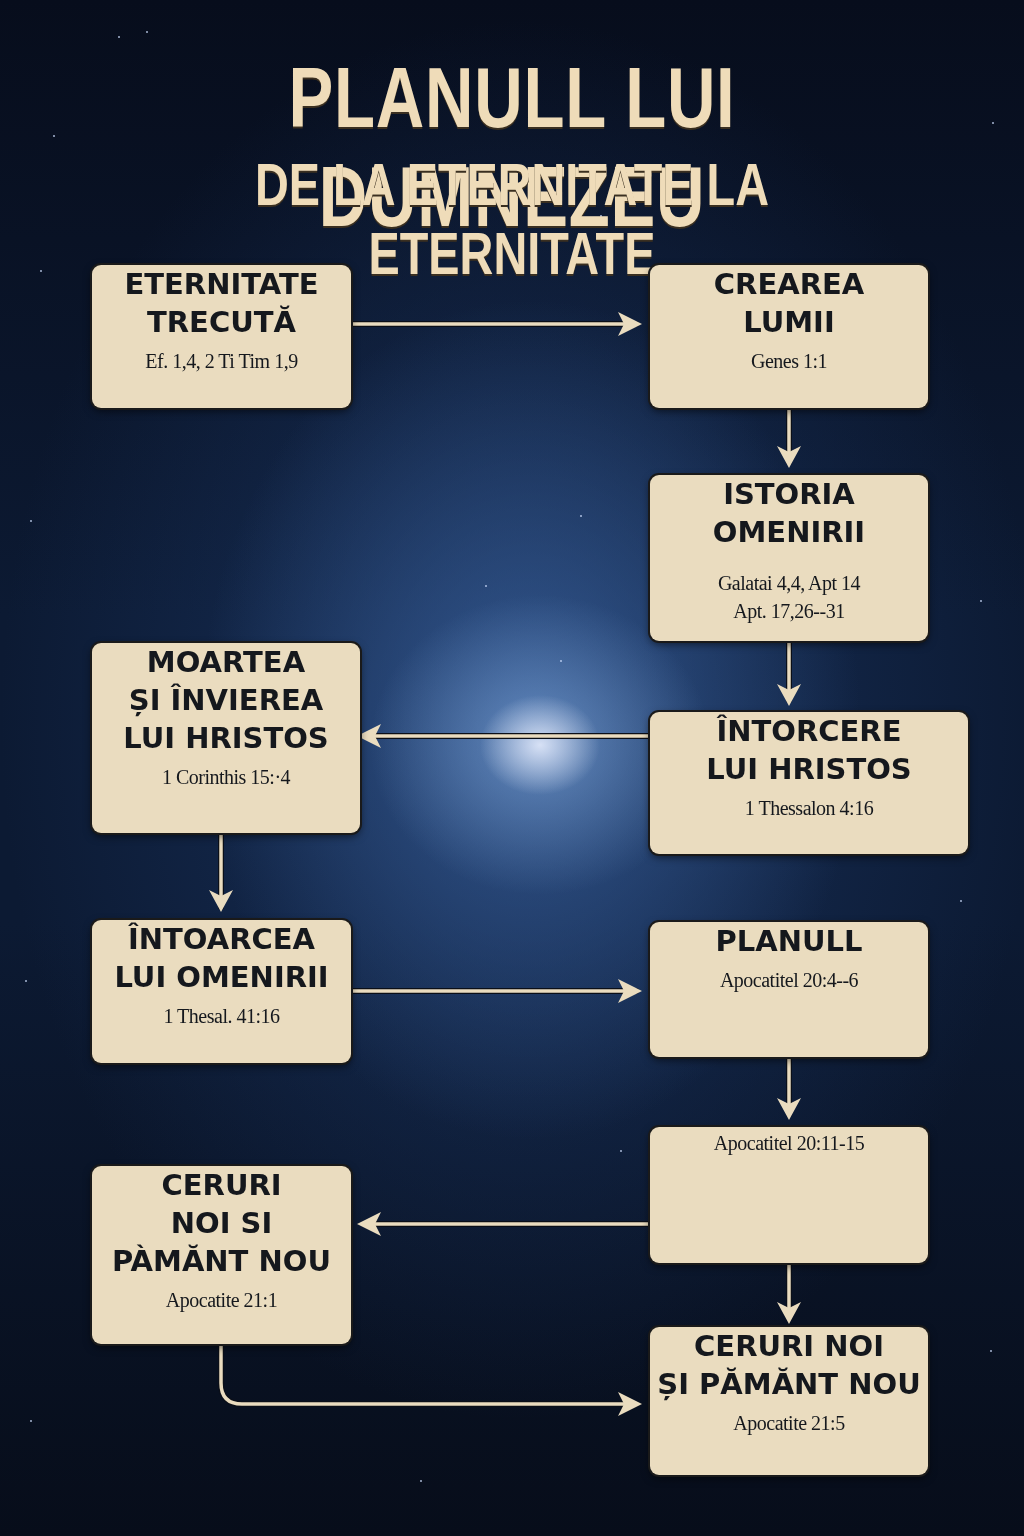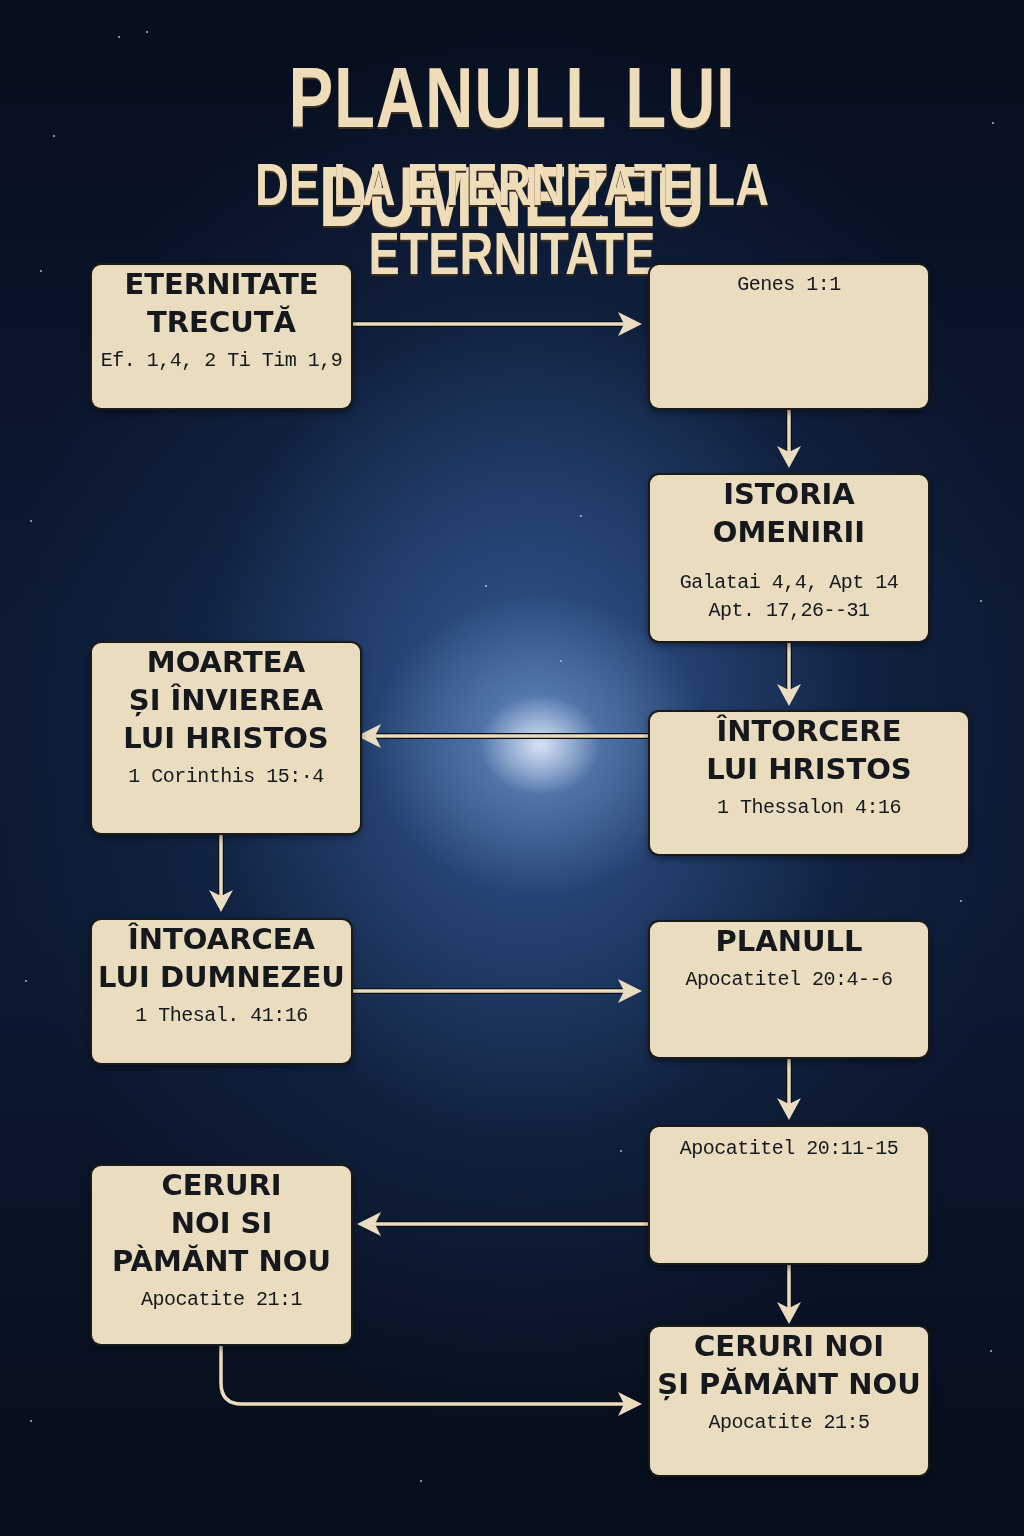--- a/index.html
+++ b/index.html
@@ -30,21 +30,21 @@
     position: absolute; background: #eadcbf;
     border-radius: 9px; box-shadow: 0 0 0 2px #1a1a1a, 0 3px 8px rgba(0,0,0,.6);
     display: flex; flex-direction: column; align-items: center; 
     text-align: center; color: #15181d;
   }
   .box .head {
     font-family: "DejaVu Sans", sans-serif; font-weight: 700;
     font-size: 29px; line-height: 38px; white-space: pre-line;
   }
   .box .ref {
-    font-family: Liberation Mono, monospace; font-size: 20px; line-height: 28px;
+    font-family: Liberation Serif, serif; font-size: 20px; line-height: 28px;
     margin-top: 6px; white-space: pre-line; letter-spacing: -0.5px;
   }
   svg.arrows { position: absolute; left: 0; top: 0; }
 </style>
 </head>
 <body>
 
 <div class="bg"></div>
 <div>
   <span class="star" style="left:118px;top:36px"></span>
@@ -113,20 +113,22 @@
   </g>
 </svg>
 
 <div class="box" style="left:92px;top:265px;width:259px;height:143px">
   <div class="head">ETERNITATE
 TRECUTĂ</div>
   <div class="ref">Ef. 1,4, 2 Ti Tim 1,9</div>
 </div>
 
 <div class="box" style="left:650px;top:265px;width:278px;height:143px">
+  <div class="head">CREAREA
+LUMII</div>
   <div class="ref">Genes 1:1</div>
 </div>
 
 <div class="box" style="left:650px;top:475px;width:278px;height:166px">
   <div class="head">ISTORIA
 OMENIRII</div>
   <div class="ref" style="margin-top:18px">Galatai 4,4, Apt 14
 Apt. 17,26--31</div>
 </div>
 
@@ -138,31 +140,31 @@
 </div>
 
 <div class="box" style="left:650px;top:712px;width:318px;height:142px">
   <div class="head">ÎNTORCERE
 LUI HRISTOS</div>
   <div class="ref">1 Thessalon 4:16</div>
 </div>
 
 <div class="box" style="left:92px;top:920px;width:259px;height:143px">
   <div class="head">ÎNTOARCEA
-LUI DUMNEZEU</div>
+LUI OMENIRII</div>
   <div class="ref">1 Thesal. 41:16</div>
 </div>
 
 <div class="box" style="left:650px;top:922px;width:278px;height:135px">
   <div class="head">PLANULL</div>
   <div class="ref">Apocatitel 20:4--6</div>
 </div>
 
 <div class="box" style="left:650px;top:1127px;width:278px;height:136px">
-  <div class="ref" style="margin-top:8px">Apocatitel 20:11-15</div>
+  <div class="ref" style="margin-top:2px">Apocatitel 20:11-15</div>
 </div>
 
 <div class="box" style="left:92px;top:1166px;width:259px;height:178px">
   <div class="head">CERURI
 NOI SI
 PÀMĂNT NOU</div>
   <div class="ref">Apocatite 21:1</div>
 </div>
 
 <div class="box" style="left:650px;top:1327px;width:278px;height:148px">

